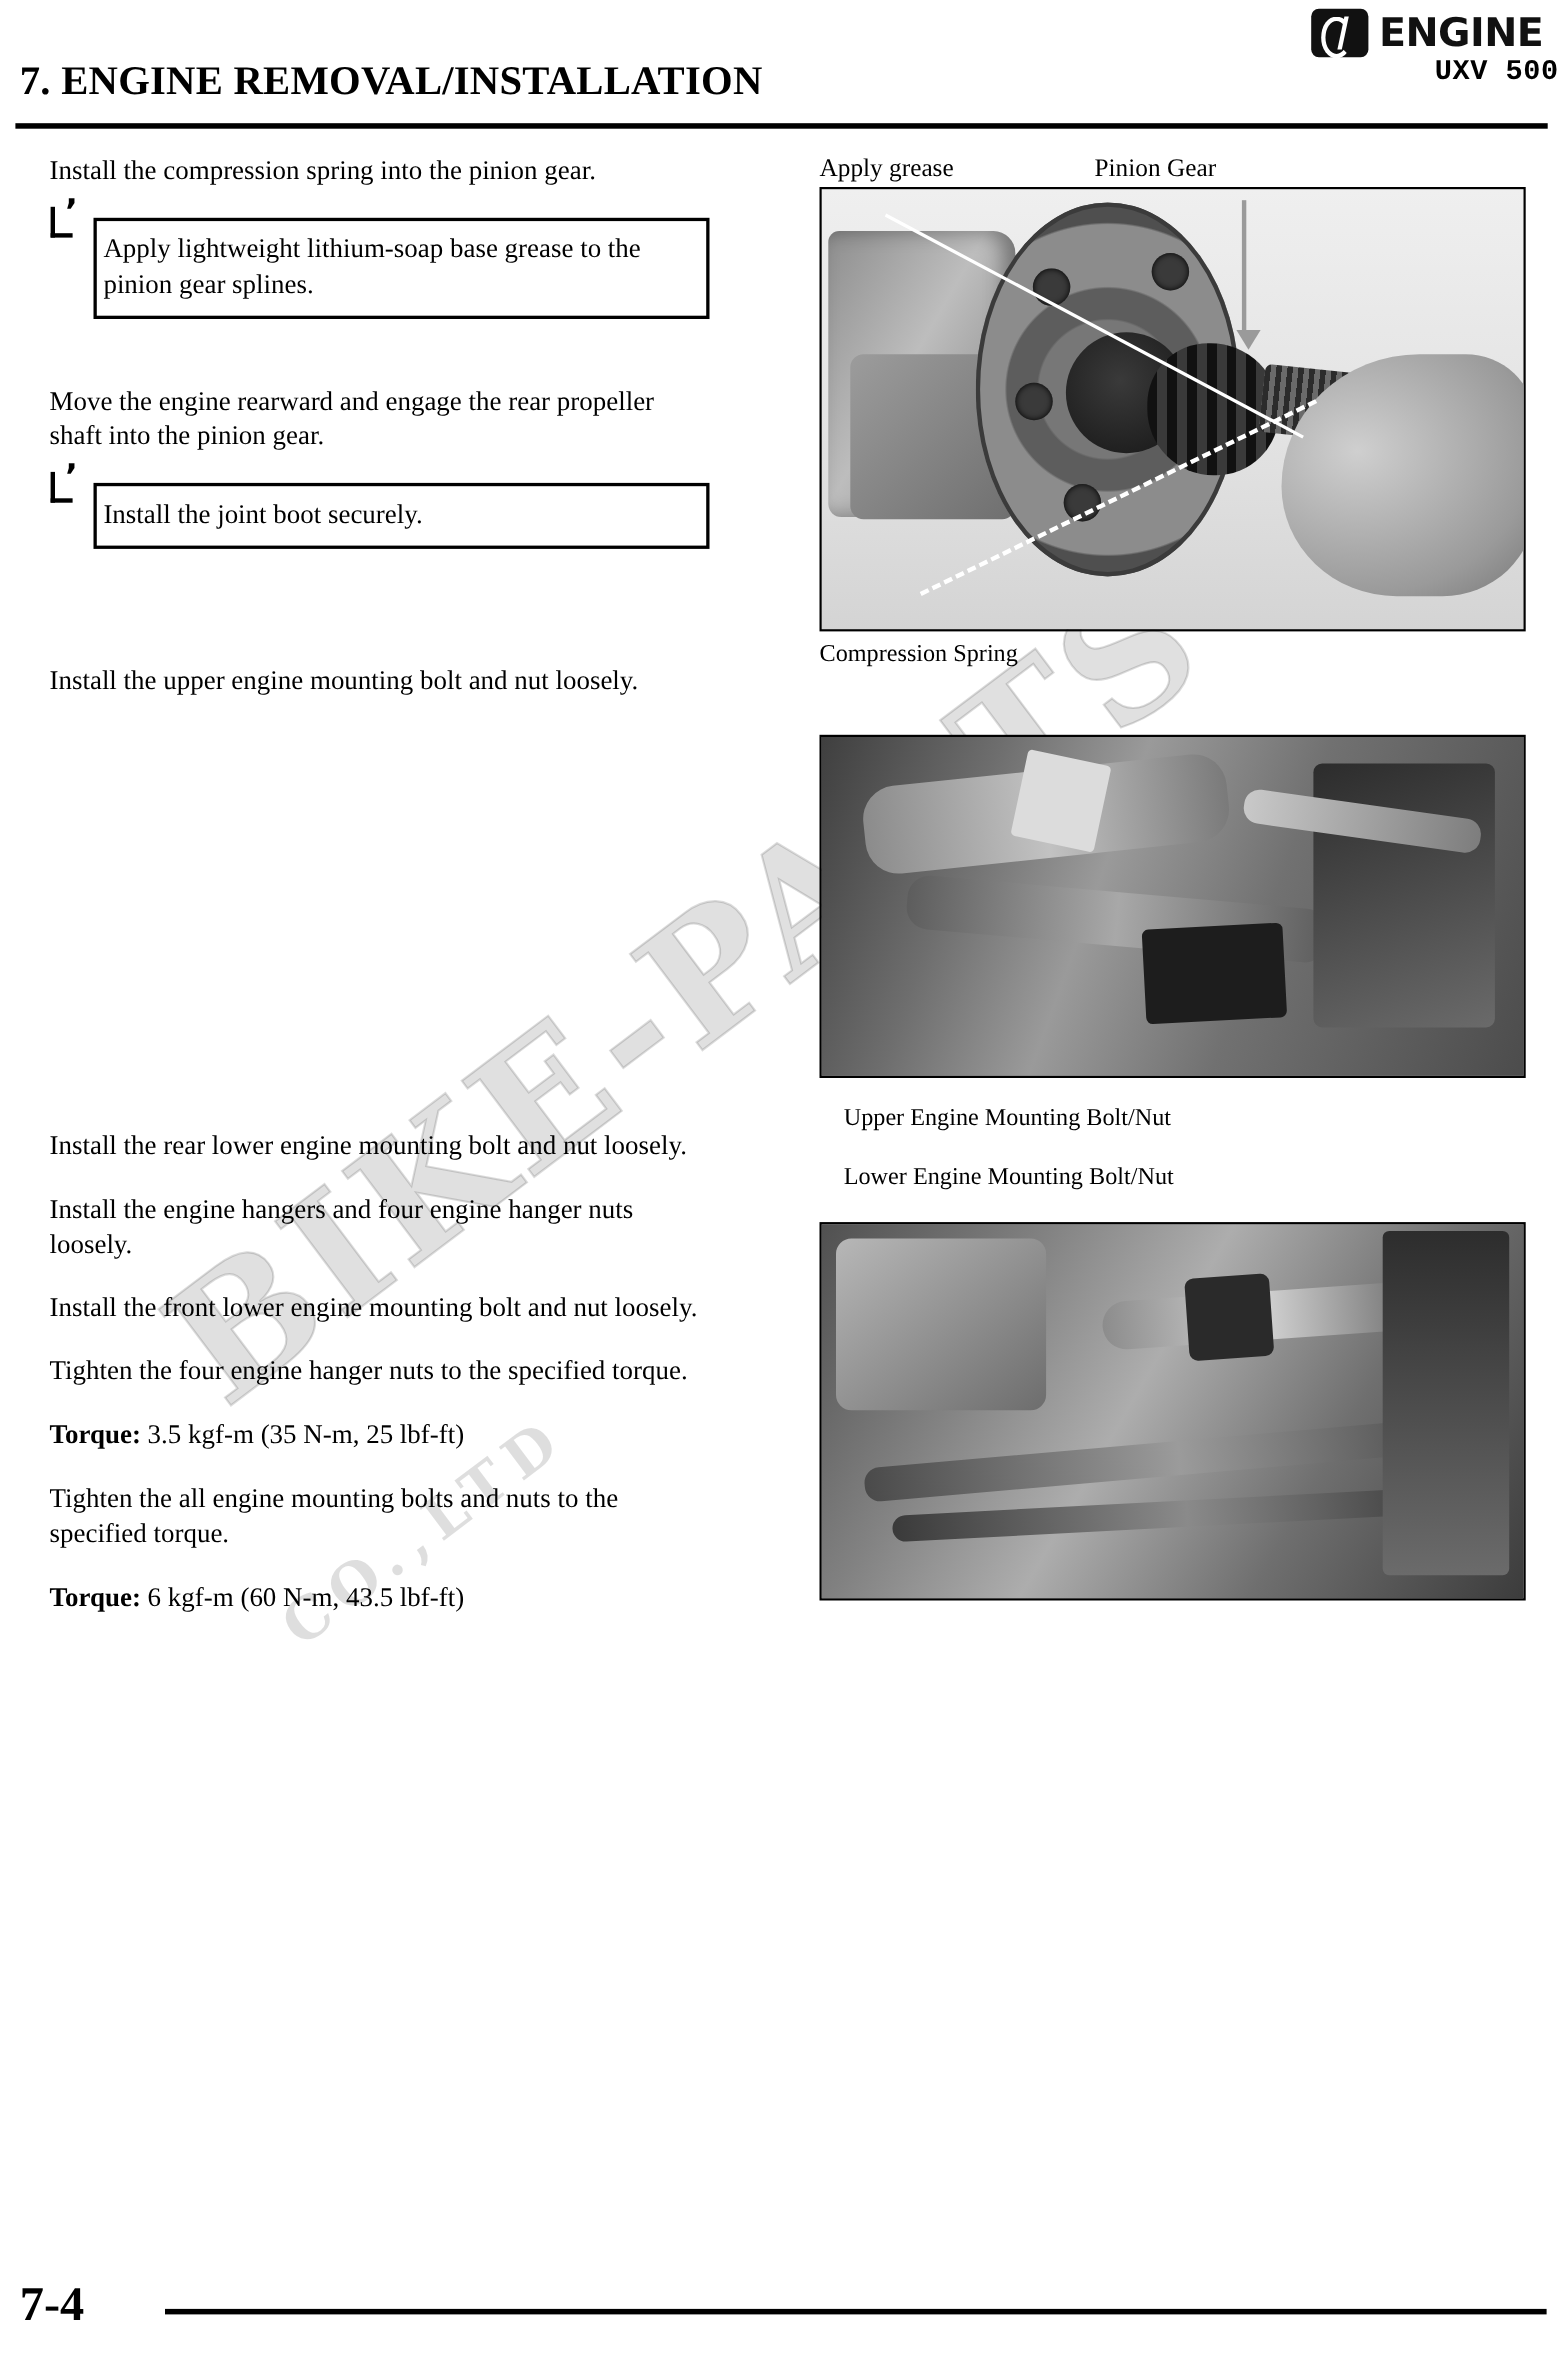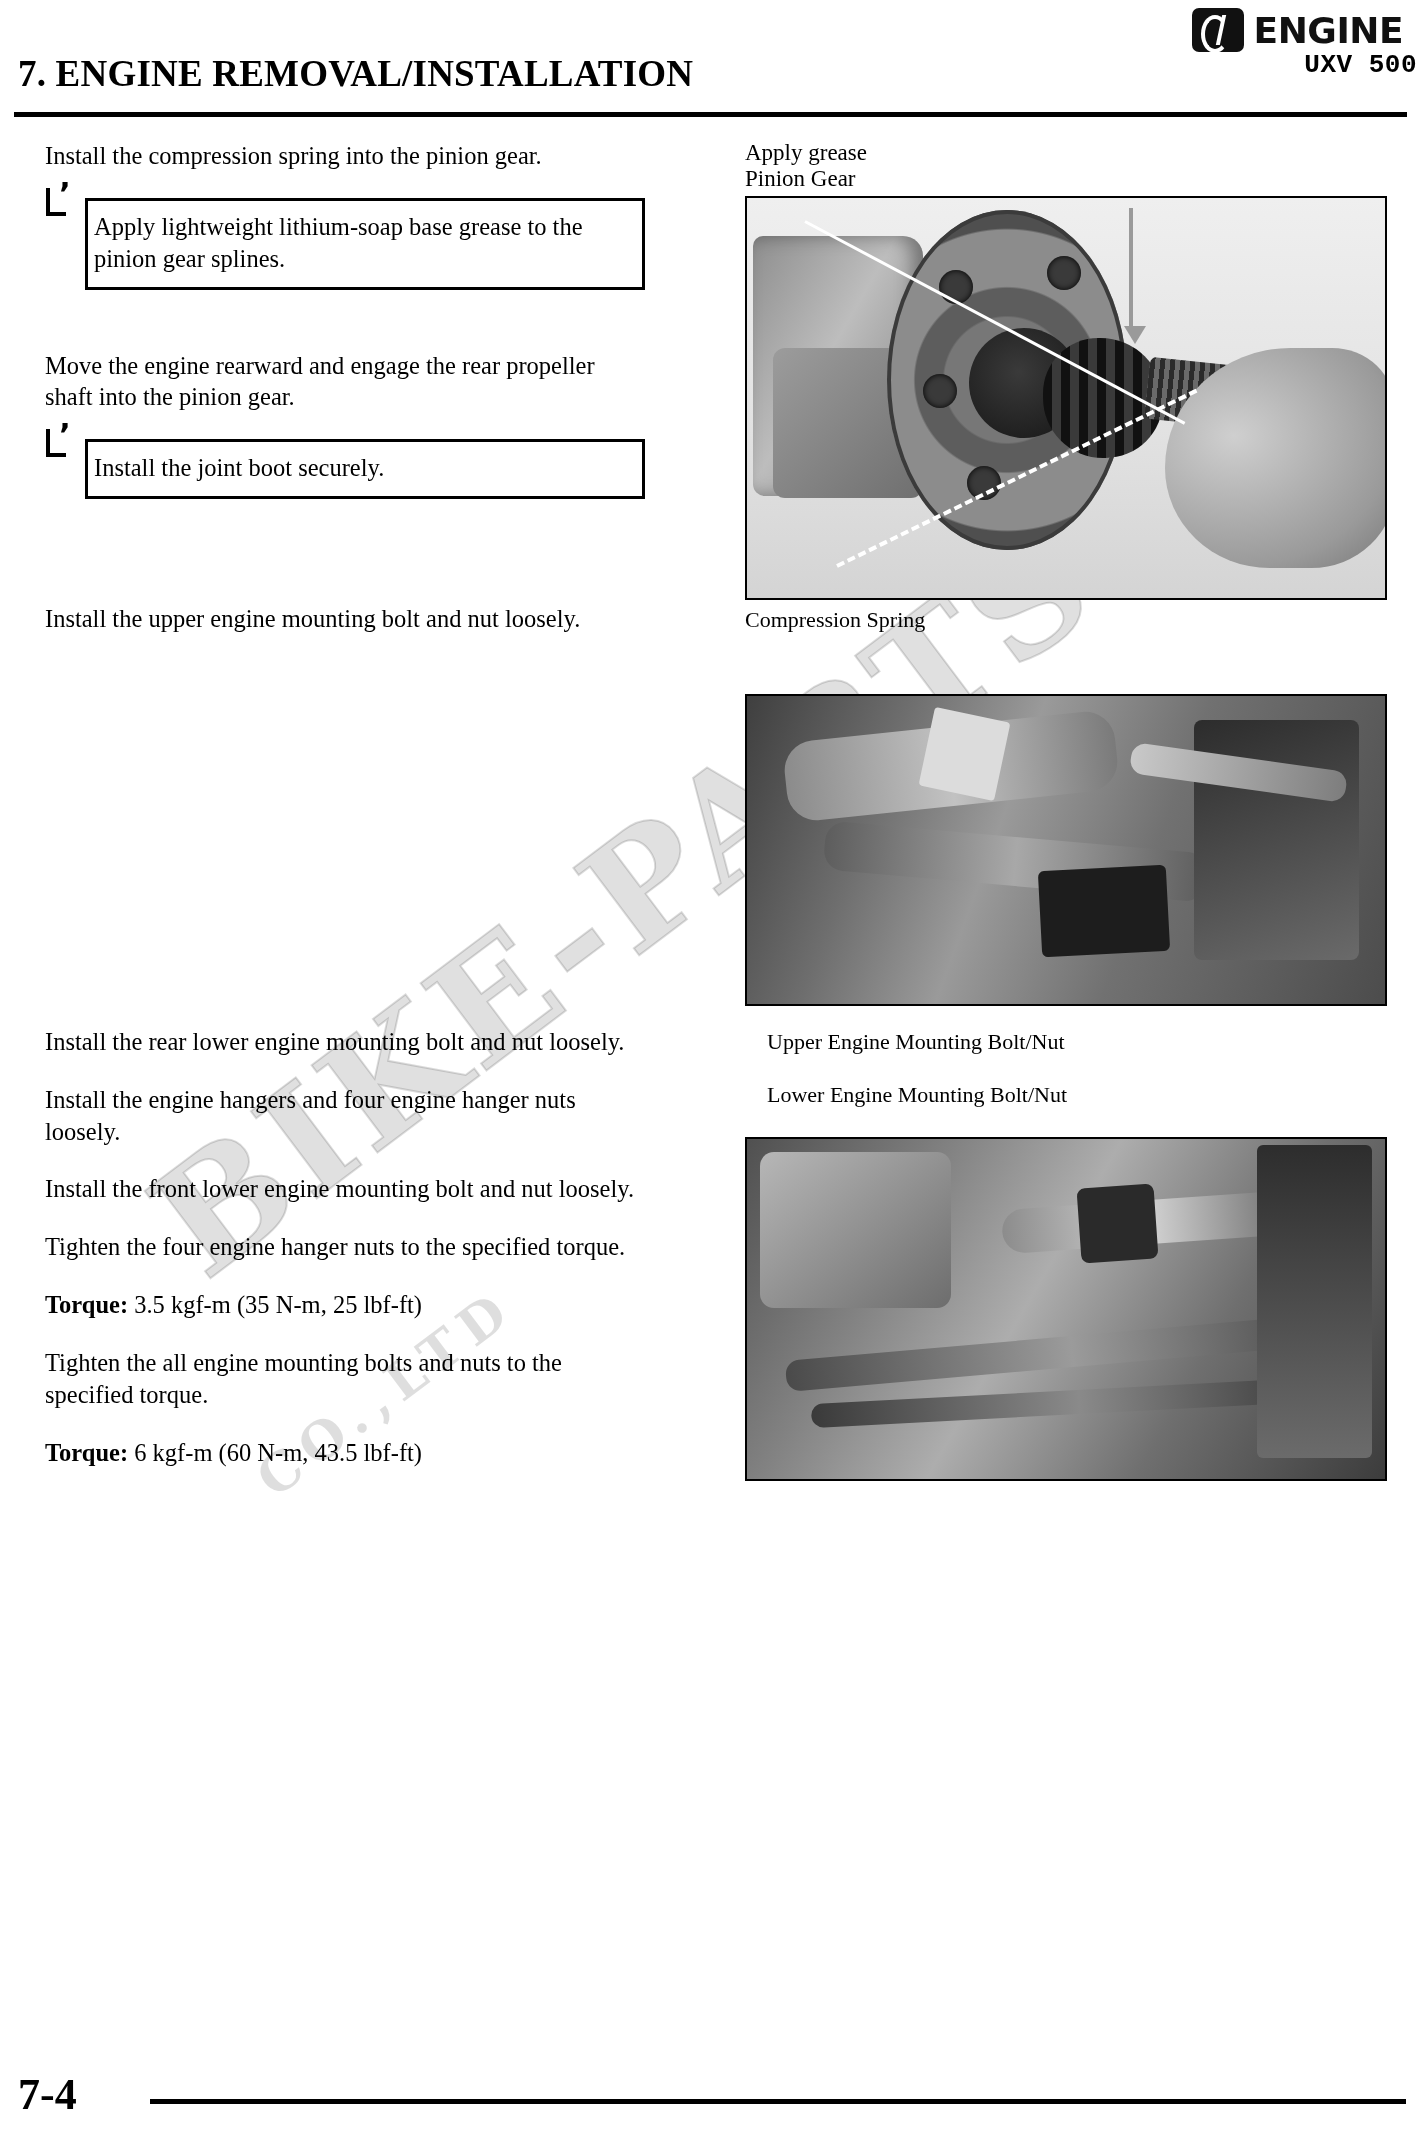--- a/index.html
+++ b/index.html
@@ -182,21 +182,20 @@
   .caption {
     font-size: 22px;
     line-height: 1.25;
     margin: 0;
   }
   .cap-row {
     display: flex;
     justify-content: flex-start;
     font-size: 23px;
     margin-bottom: 4px;
-    flex-direction: column;
   }
 
   
   .photo1 {
     height: 400px;
     background:
       radial-gradient(ellipse 140px 90px at 86% 68%, #4a4a4a 0%, #2d2d2d 60%, rgba(0,0,0,0) 62%),
       linear-gradient(180deg, #efefef 0%, #e3e3e3 55%, #d4d4d4 100%);
   }
   .p1-block {

